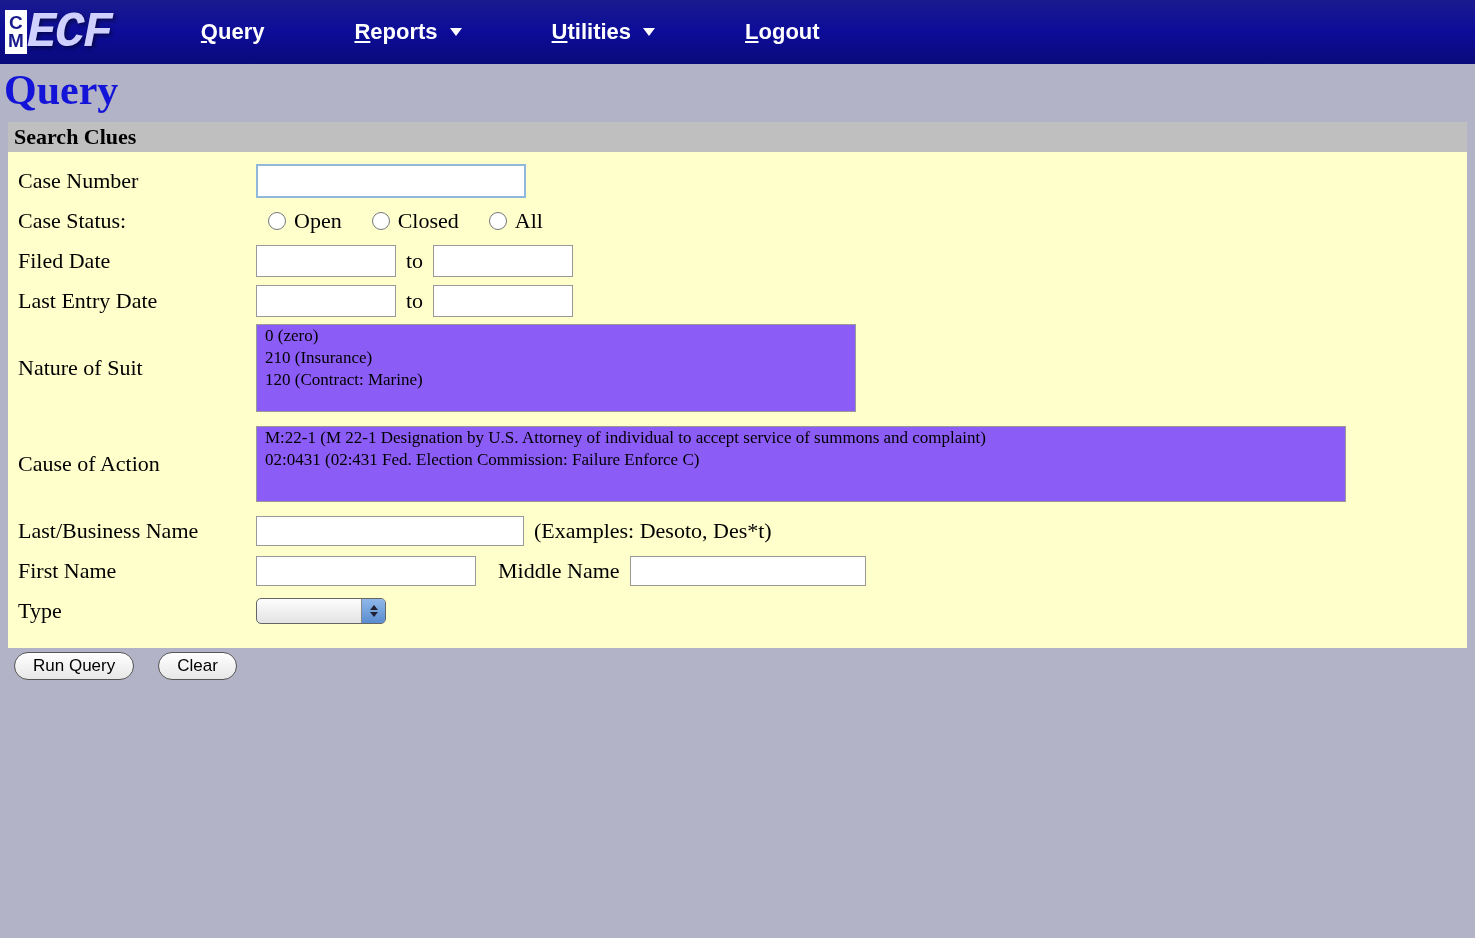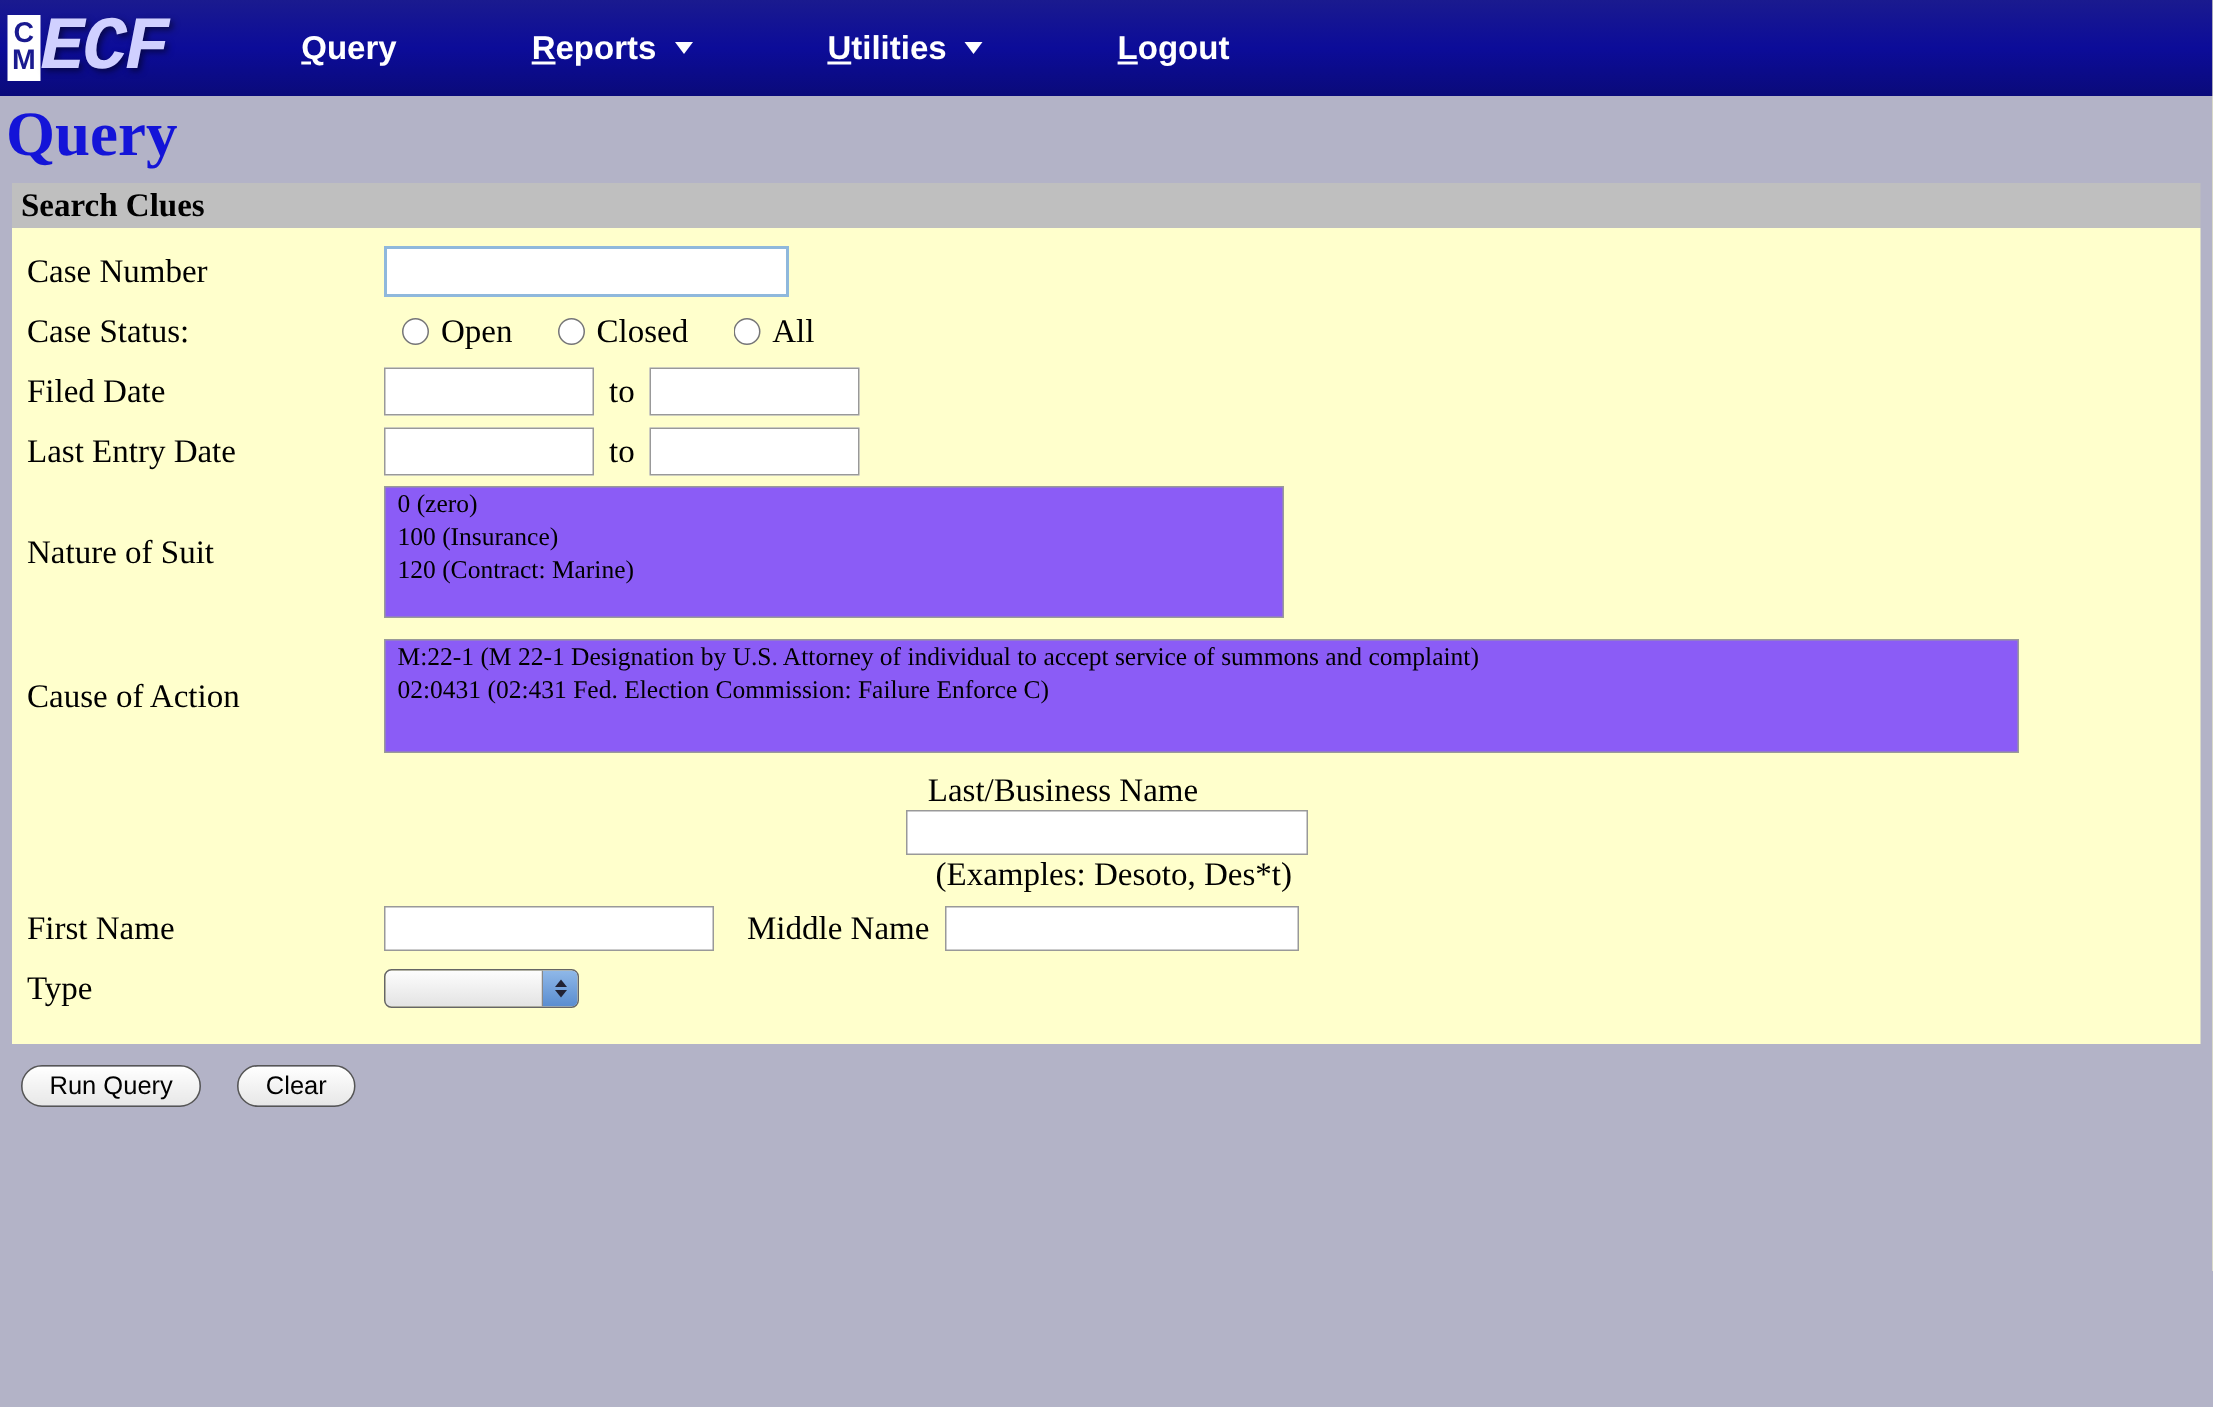--- a/index.html
+++ b/index.html
@@ -154,21 +154,21 @@
       border-right: 4px solid transparent;
       border-bottom: 5px solid #223;
     }
     .type-select-arrow::after {
       content: "";
       border-left: 4px solid transparent;
       border-right: 4px solid transparent;
       border-top: 5px solid #223;
     }
     
-    .button-row { display: flex; gap: 24px; padding: 14px 6px; align-items: flex-end; }
+    .button-row { display: flex; gap: 24px; padding: 4px 6px; align-items: flex-end; }
     .pill-button {
       font-family: "Lucida Grande", Arial, sans-serif;
       font-size: 17px;
       padding: 3px 18px;
       border-radius: 14px;
       border: 1px solid #555;
       background: linear-gradient(to bottom, #ffffff, #e7e7e7);
       cursor: pointer;
     }
     
@@ -247,34 +247,34 @@
       <div class="form-label">Last Entry Date</div>
       <input type="text" class="date-input" value="" style="">
       <span class="to-label">to</span>
       <input type="text" class="date-input" value="" style="">
     </div>
 
     <div class="form-row">
       <div class="form-label">Nature of Suit</div>
       <div class="listbox nature-suit-box">
         <div class="listbox-item">0 (zero)</div>
-        <div class="listbox-item">100 (Insurance)</div>
+        <div class="listbox-item">210 (Insurance)</div>
         <div class="listbox-item">120 (Contract: Marine)</div>
       </div>
     </div>
 
     <div class="form-row" style="margin-top:14px;">
       <div class="form-label">Cause of Action</div>
       <div class="listbox cause-action-box">
         <div class="listbox-item">M:22-1 (M 22-1 Designation by U.S. Attorney of individual to accept service of summons and complaint)</div>
         <div class="listbox-item">02:0431 (02:431 Fed. Election Commission: Failure Enforce C)</div>
       </div>
     </div>
 
-    <div class="form-row" style="margin-top:12px;flex-direction:column;">
+    <div class="form-row" style="margin-top:12px;">
       <div class="form-label">Last/Business Name</div>
       <input type="text" class="text-input last-name-input" value="" style="">
       <span class="examples">(Examples: Desoto, Des*t)</span>
     </div>
 
     <div class="form-row">
       <div class="form-label">First Name</div>
       <input type="text" class="text-input first-name-input" value="" style="">
       <span class="middle-label">Middle Name</span>
       <input type="text" class="text-input middle-name-input" value="" style="">

